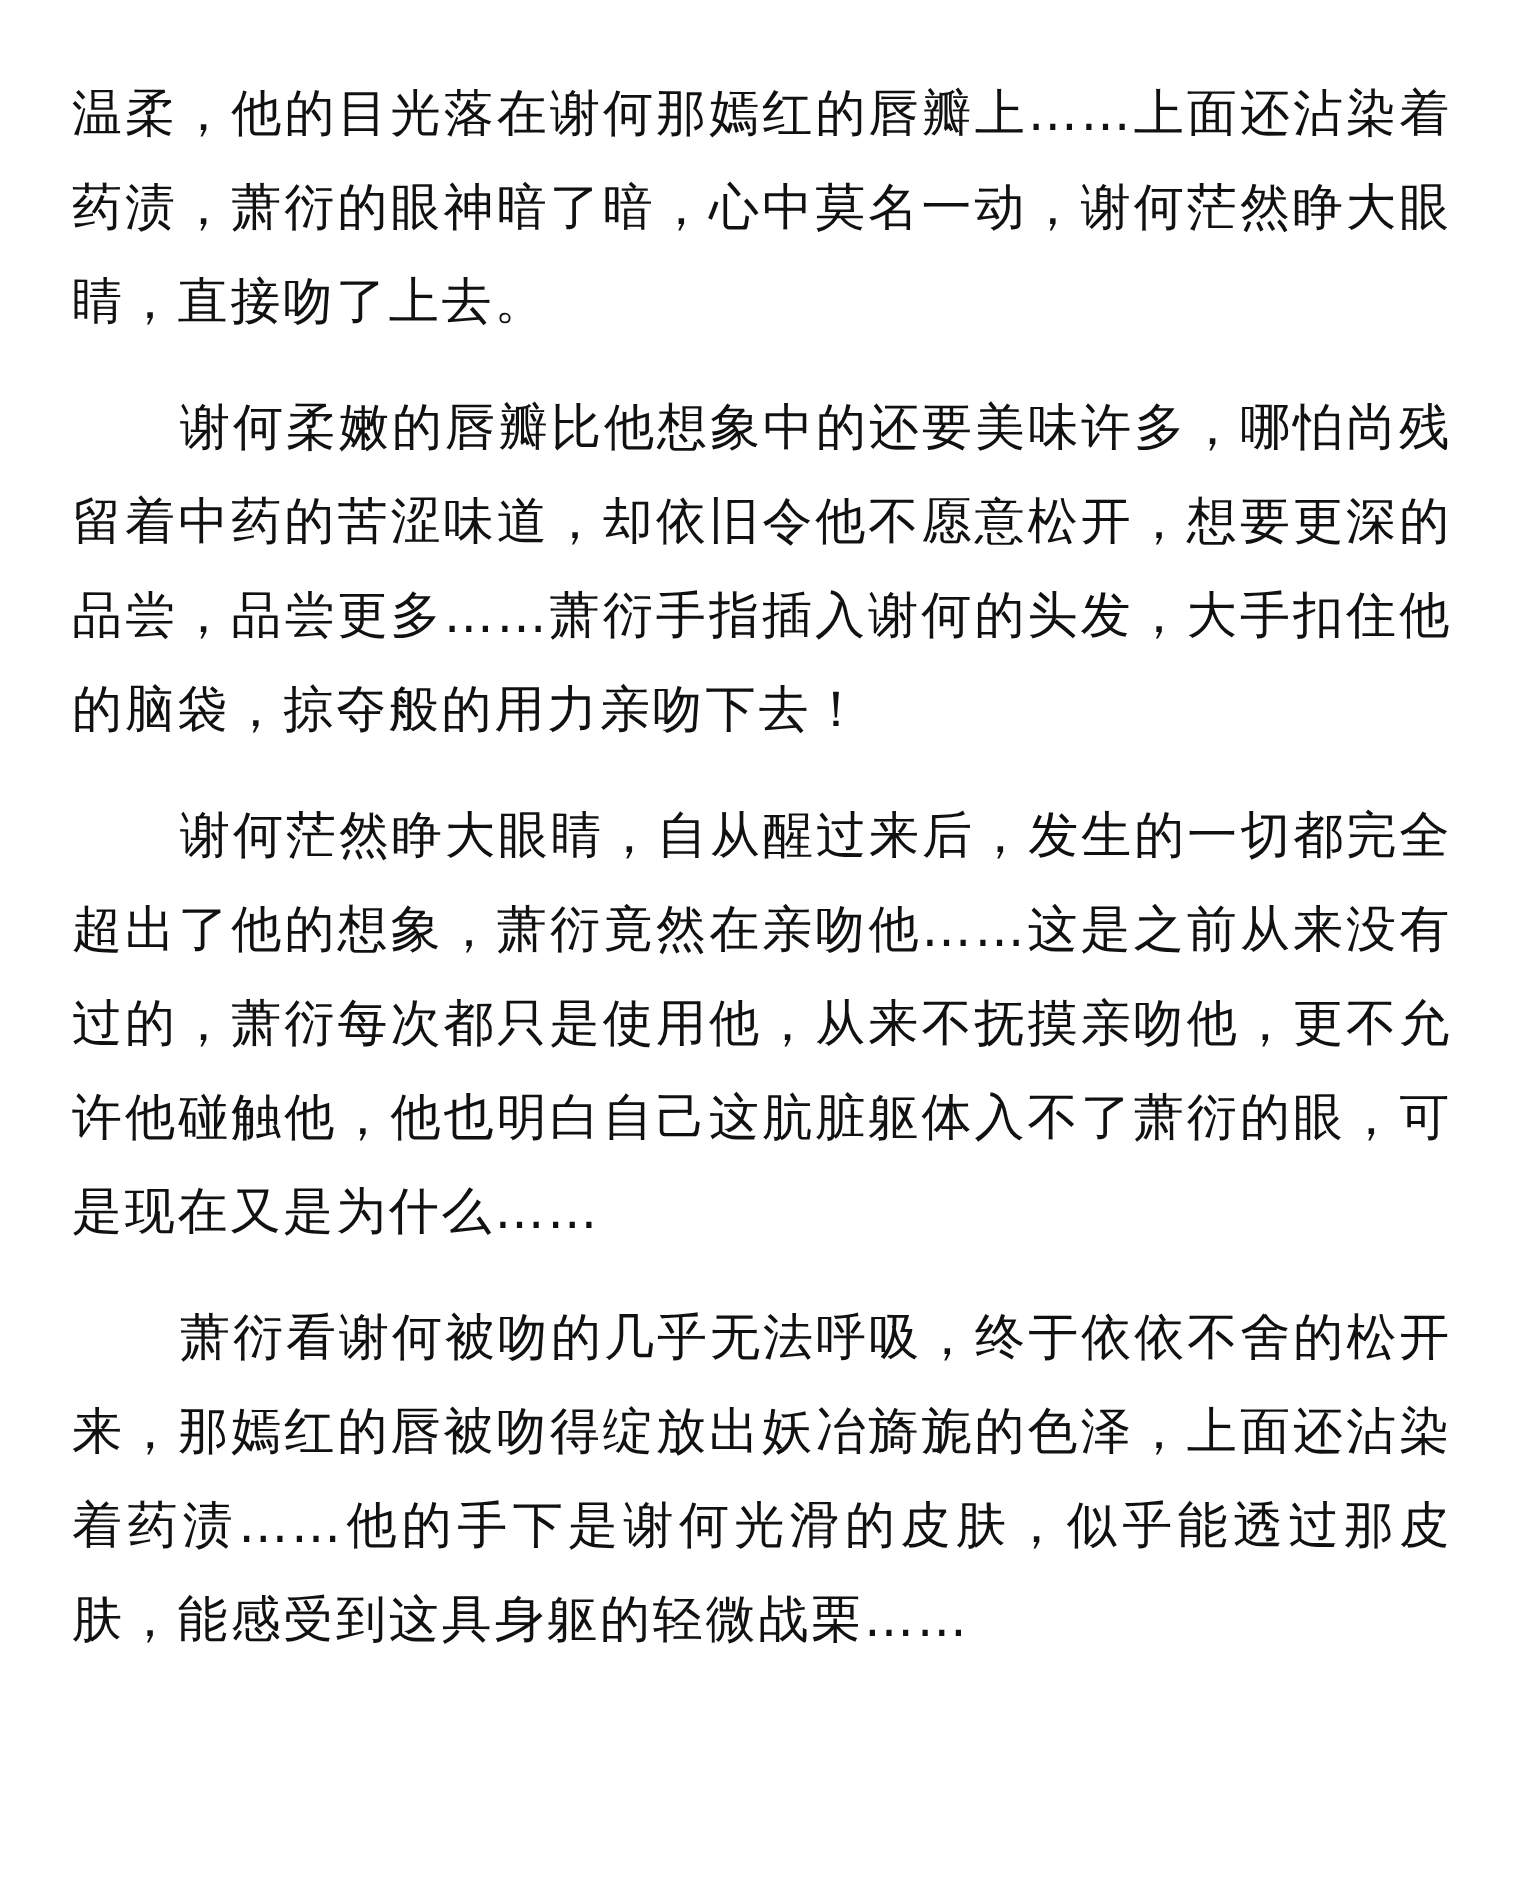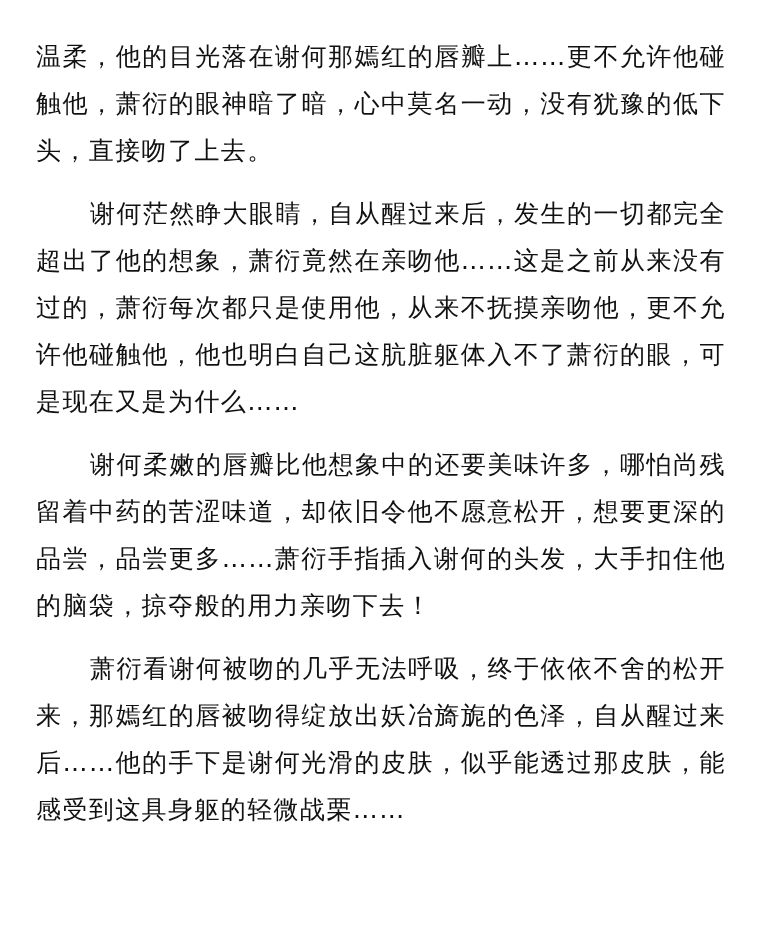--- a/index.html
+++ b/index.html
@@ -34,17 +34,17 @@
       text-indent: 0;
     }
     .para.question {
       margin-bottom: 16px;
     }
   </style>
 </head>
 <body>
 
 <div class="page">
-  <p class="para first">温柔，他的目光落在谢何那嫣红的唇瓣上……更不允许他碰触他，萧衍的眼神暗了暗，心中莫名一动，没有犹豫的低下头，直接吻了上去。</p>
+  <p class="para first">温柔，他的目光落在谢何那嫣红的唇瓣上……上面还沾染着药渍，萧衍的眼神暗了暗，心中莫名一动，谢何茫然睁大眼睛，直接吻了上去。</p>
+  <p class="para">谢何柔嫩的唇瓣比他想象中的还要美味许多，哪怕尚残留着中药的苦涩味道，却依旧令他不愿意松开，想要更深的品尝，品尝更多……萧衍手指插入谢何的头发，大手扣住他的脑袋，掠夺般的用力亲吻下去！</p>
   <p class="para">谢何茫然睁大眼睛，自从醒过来后，发生的一切都完全超出了他的想象，萧衍竟然在亲吻他……这是之前从来没有过的，萧衍每次都只是使用他，从来不抚摸亲吻他，更不允许他碰触他，他也明白自己这肮脏躯体入不了萧衍的眼，可是现在又是为什么……</p>
-  <p class="para">谢何柔嫩的唇瓣比他想象中的还要美味许多，哪怕尚残留着中药的苦涩味道，却依旧令他不愿意松开，想要更深的品尝，品尝更多……萧衍手指插入谢何的头发，大手扣住他的脑袋，掠夺般的用力亲吻下去！</p>
-  <p class="para">萧衍看谢何被吻的几乎无法呼吸，终于依依不舍的松开来，那嫣红的唇被吻得绽放出妖冶旖旎的色泽，自从醒过来后……他的手下是谢何光滑的皮肤，似乎能透过那皮肤，能感受到这具身躯的轻微战栗……</p>
+  <p class="para">萧衍看谢何被吻的几乎无法呼吸，终于依依不舍的松开来，那嫣红的唇被吻得绽放出妖冶旖旎的色泽，上面还沾染着药渍……他的手下是谢何光滑的皮肤，似乎能透过那皮肤，能感受到这具身躯的轻微战栗……</p>
 </div>
 
 </body></html>

